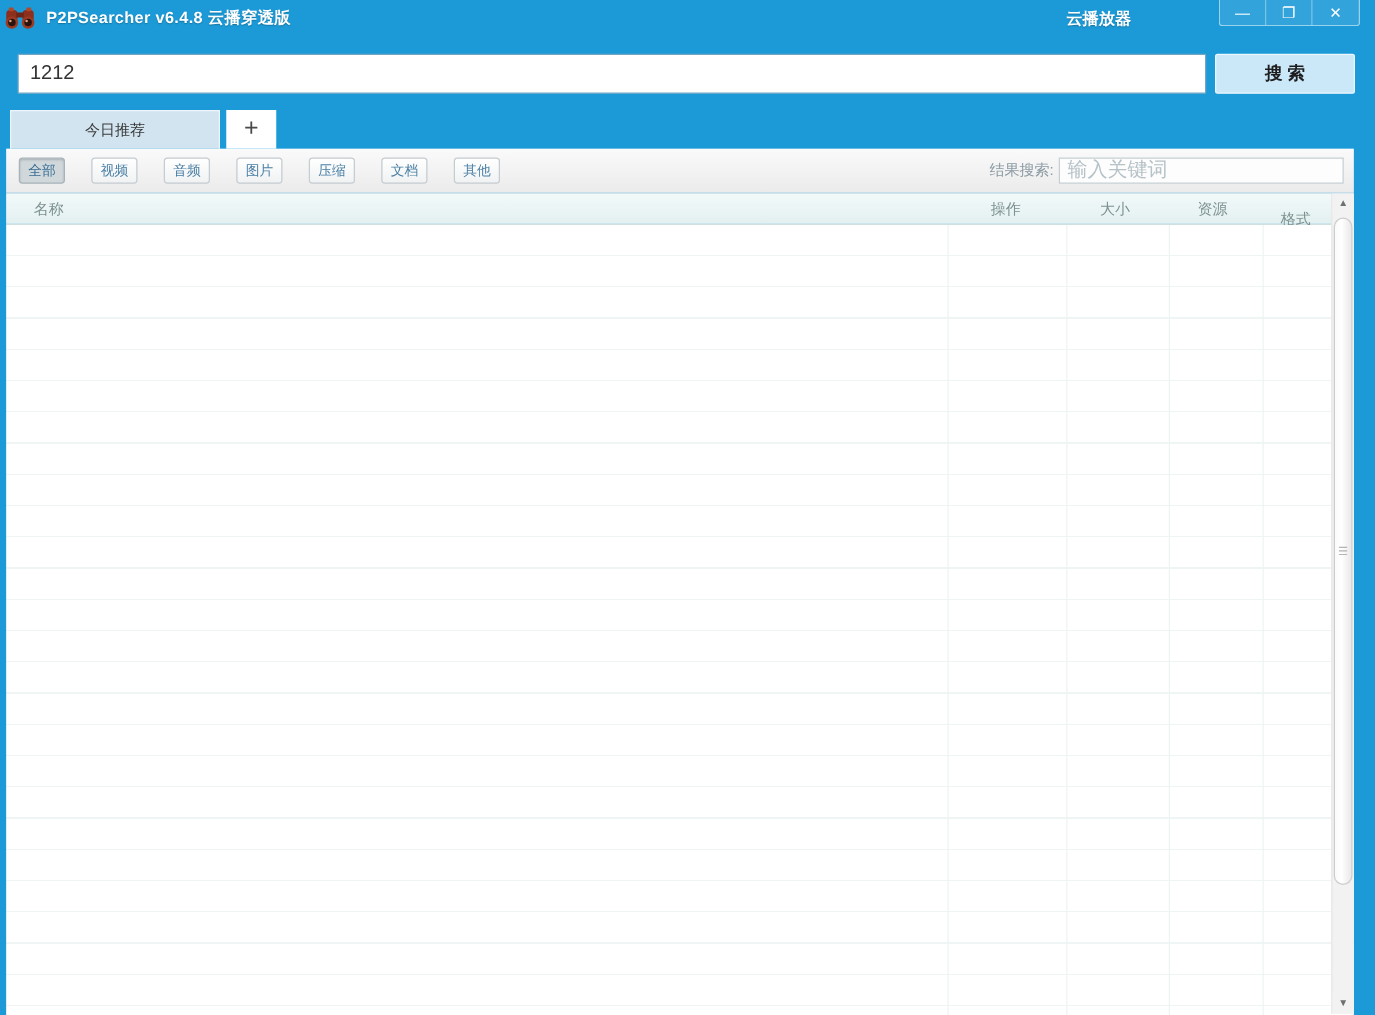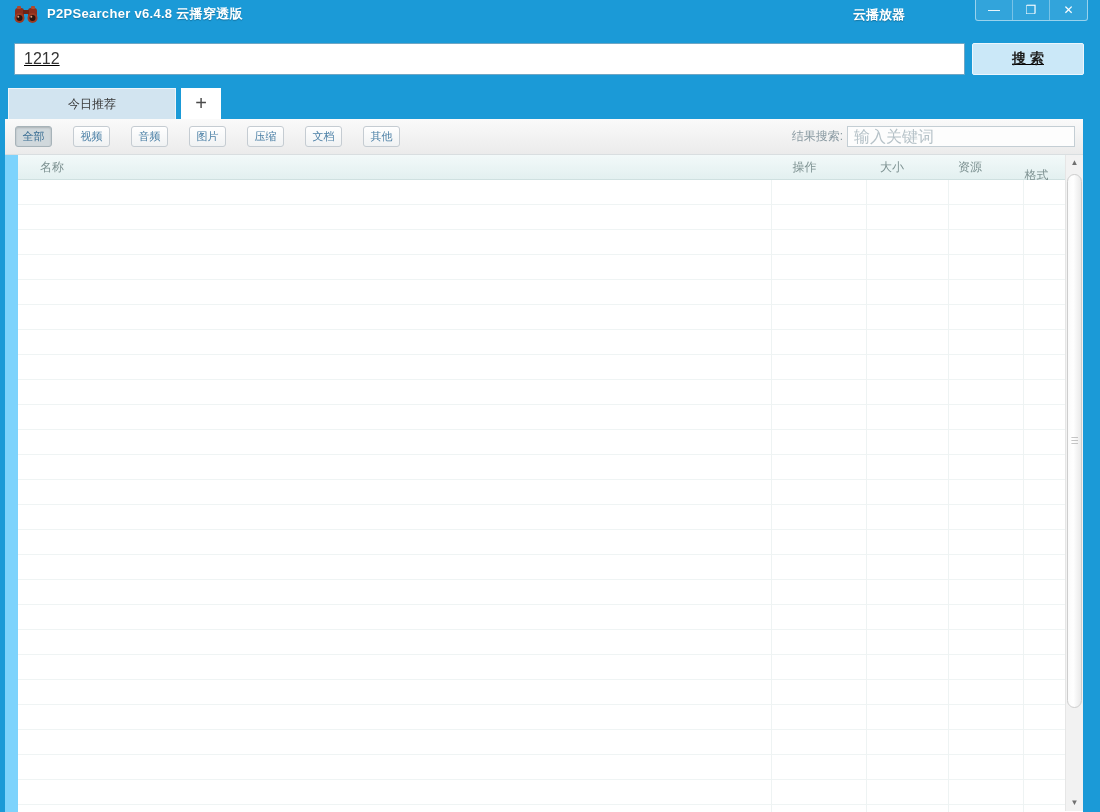--- a/index.html
+++ b/index.html
@@ -2,32 +2,32 @@
 <html><head>
 <meta charset="utf-8">
 <style>
   * { margin:0; padding:0; box-sizing:border-box; }
   html, body { width:1100px; height:812px; overflow:hidden; }
   body { font-family:"Liberation Sans","DejaVu Sans",sans-serif; }
 
   .window { width:1100px; height:812px; background:#1b9ad7; display:flex; flex-direction:column; position:relative; }
 
   
-  .titlebar { height:28px; display:flex; align-items:flex-start; padding-left:14px; }
+  .titlebar { height:28px; display:flex; align-items:flex-start; padding-left:4px; }
   .titlebar-left { display:flex; align-items:center; height:28px; }
   .app-icon { width:24px; height:19px; margin-right:9px; }
   .app-title { color:#ffffff; font-weight:bold; font-size:13px; text-shadow:0 1px 1px rgba(0,0,0,.25); letter-spacing:.3px; }
   .titlebar-right { margin-left:auto; display:flex; align-items:flex-start; }
   .player-label { color:#ffffff; font-weight:bold; font-size:13px; margin-right:70px; margin-top:6px; text-shadow:0 1px 1px rgba(0,0,0,.25); }
   .win-controls { display:flex; height:21px; margin-right:12px; border:1px solid rgba(255,255,255,.5); border-top:none; border-radius:0 0 3px 3px; background:rgba(255,255,255,.10); overflow:hidden; }
   .win-btn { width:37px; height:21px; color:#ffffff; font-size:12px; line-height:20px; text-align:center; cursor:pointer; }
   .win-btn:not(:last-child) { border-right:1px solid rgba(255,255,255,.35); }
 
   
-  .searchrow { height:60px; display:flex; align-items:flex-start; padding:15px 14px 0 14px;text-decoration:underline; }
+  .searchrow { height:60px; display:flex; align-items:flex-start; padding:15px 14px 0 14px; }
   .search-input { width:951px; height:32px; border:1px solid #6fa6c4; border-radius:1px; background:#ffffff; font-size:16px; color:#333; padding:0 9px; outline:none; font-family:"Liberation Sans","DejaVu Sans",sans-serif; }
   .search-btn { margin-left:7px; width:112px; height:32px; background:#cbe8f8; border:1px solid #ecf6fd; border-radius:2px; font-size:14px; font-weight:bold; color:#1d1d1d; cursor:pointer; font-family:"Liberation Sans","DejaVu Sans",sans-serif; }
 
   
   .tabbar { height:31px; display:flex; align-items:stretch; padding-left:8px; }
   .tab { font-size:12px; color:#3a3a3a; display:flex; align-items:center; justify-content:center; cursor:pointer; }
   .tab-today { width:168px; background:#d2e4f0; border:1px solid #edf5fa; border-bottom:none; margin-right:2px; }
   .tab-active { width:176px; background:#ffffff; position:relative; }
   .tab-close { position:absolute; top:1px; right:7px; font-size:12px; color:#8a8a8a; line-height:12px; cursor:pointer; }
   .tab-new { width:40px; margin-left:3px; background:#ffffff; font-size:20px; color:#4a4a4a; font-weight:normal; }
@@ -36,21 +36,21 @@
   .content { flex:1; margin:0 17px 0 5px; background:#7dd3fc; display:flex; flex-direction:column; min-height:0; }
 
   .filterbar { height:36px; flex:0 0 36px; background:linear-gradient(#fafafa,#ebebeb); border-bottom:1px solid #d9dee0; display:flex; align-items:center; padding:0 8px 0 10px; }
   .filter-btn { width:37px; height:21px; margin-right:21px; background:linear-gradient(#ffffff,#f0f2f3); border:1px solid #c5ccd2; border-radius:3px; color:#4a7fa5; font-size:11px; display:flex; align-items:center; justify-content:center; cursor:pointer; }
   .filter-btn.active { background:#d0d8dc; border-color:#a7b3b9; box-shadow:inset 0 1px 2px rgba(0,0,0,.18); color:#3a6e94; }
   .result-search { margin-left:auto; display:flex; align-items:center; }
   .result-label { font-size:12px; color:#8a9aa2; margin-right:4px; }
   .result-input { width:228px; height:21px; border:1px solid #c4ced4; font-size:16px; padding:0 6px; color:#444; background:#fdfdfd; outline:none; font-family:"Liberation Sans","DejaVu Sans",sans-serif; }
   .result-input::placeholder { color:#b6c2c8; }
 
-  .table-area { flex:1; position:relative; display:flex; flex-direction:column; min-height:0;padding-left:13px; }
+  .table-area { flex:1; position:relative; display:flex; flex-direction:column; min-height:0; }
   .thead { height:25px; flex:0 0 25px; background:linear-gradient(#f2f9f9,#e3f0f0); border-bottom:1px solid #cfe0e0; display:flex; align-items:center; font-size:12px; color:#7d9191; }
   .col-name { flex:1; padding-left:22px; }
   .col { text-align:center; }
   .col-op { width:95px; } .col-size { width:80px; } .col-res { width:76px; } .col-fmt { width:57px;margin-top:17px; }
   .head-spacer { width:18px; }
 
   .tbody { flex:1; position:relative; background:repeating-linear-gradient(to bottom, #ffffff 0px, #ffffff 24px, #eff4f4 24px, #eff4f4 25px); }
   .vline { position:absolute; top:0; bottom:0; width:1px; background:#eef3f3; }
   .vline-1 { left:753px; } .vline-2 { left:848px; } .vline-3 { left:930px; } .vline-4 { left:1005px; }
 

